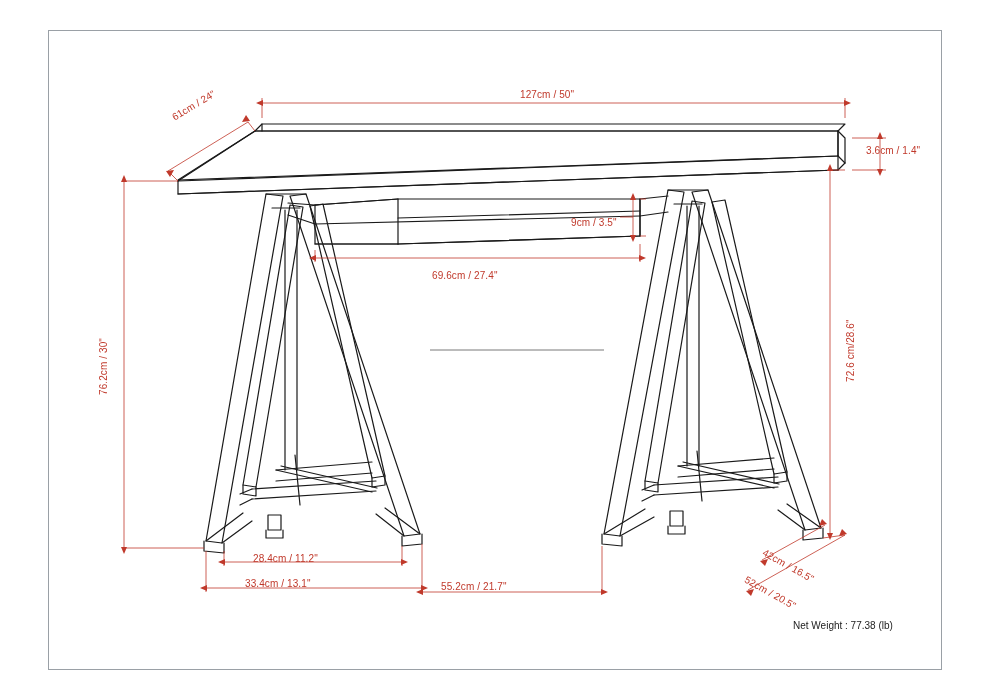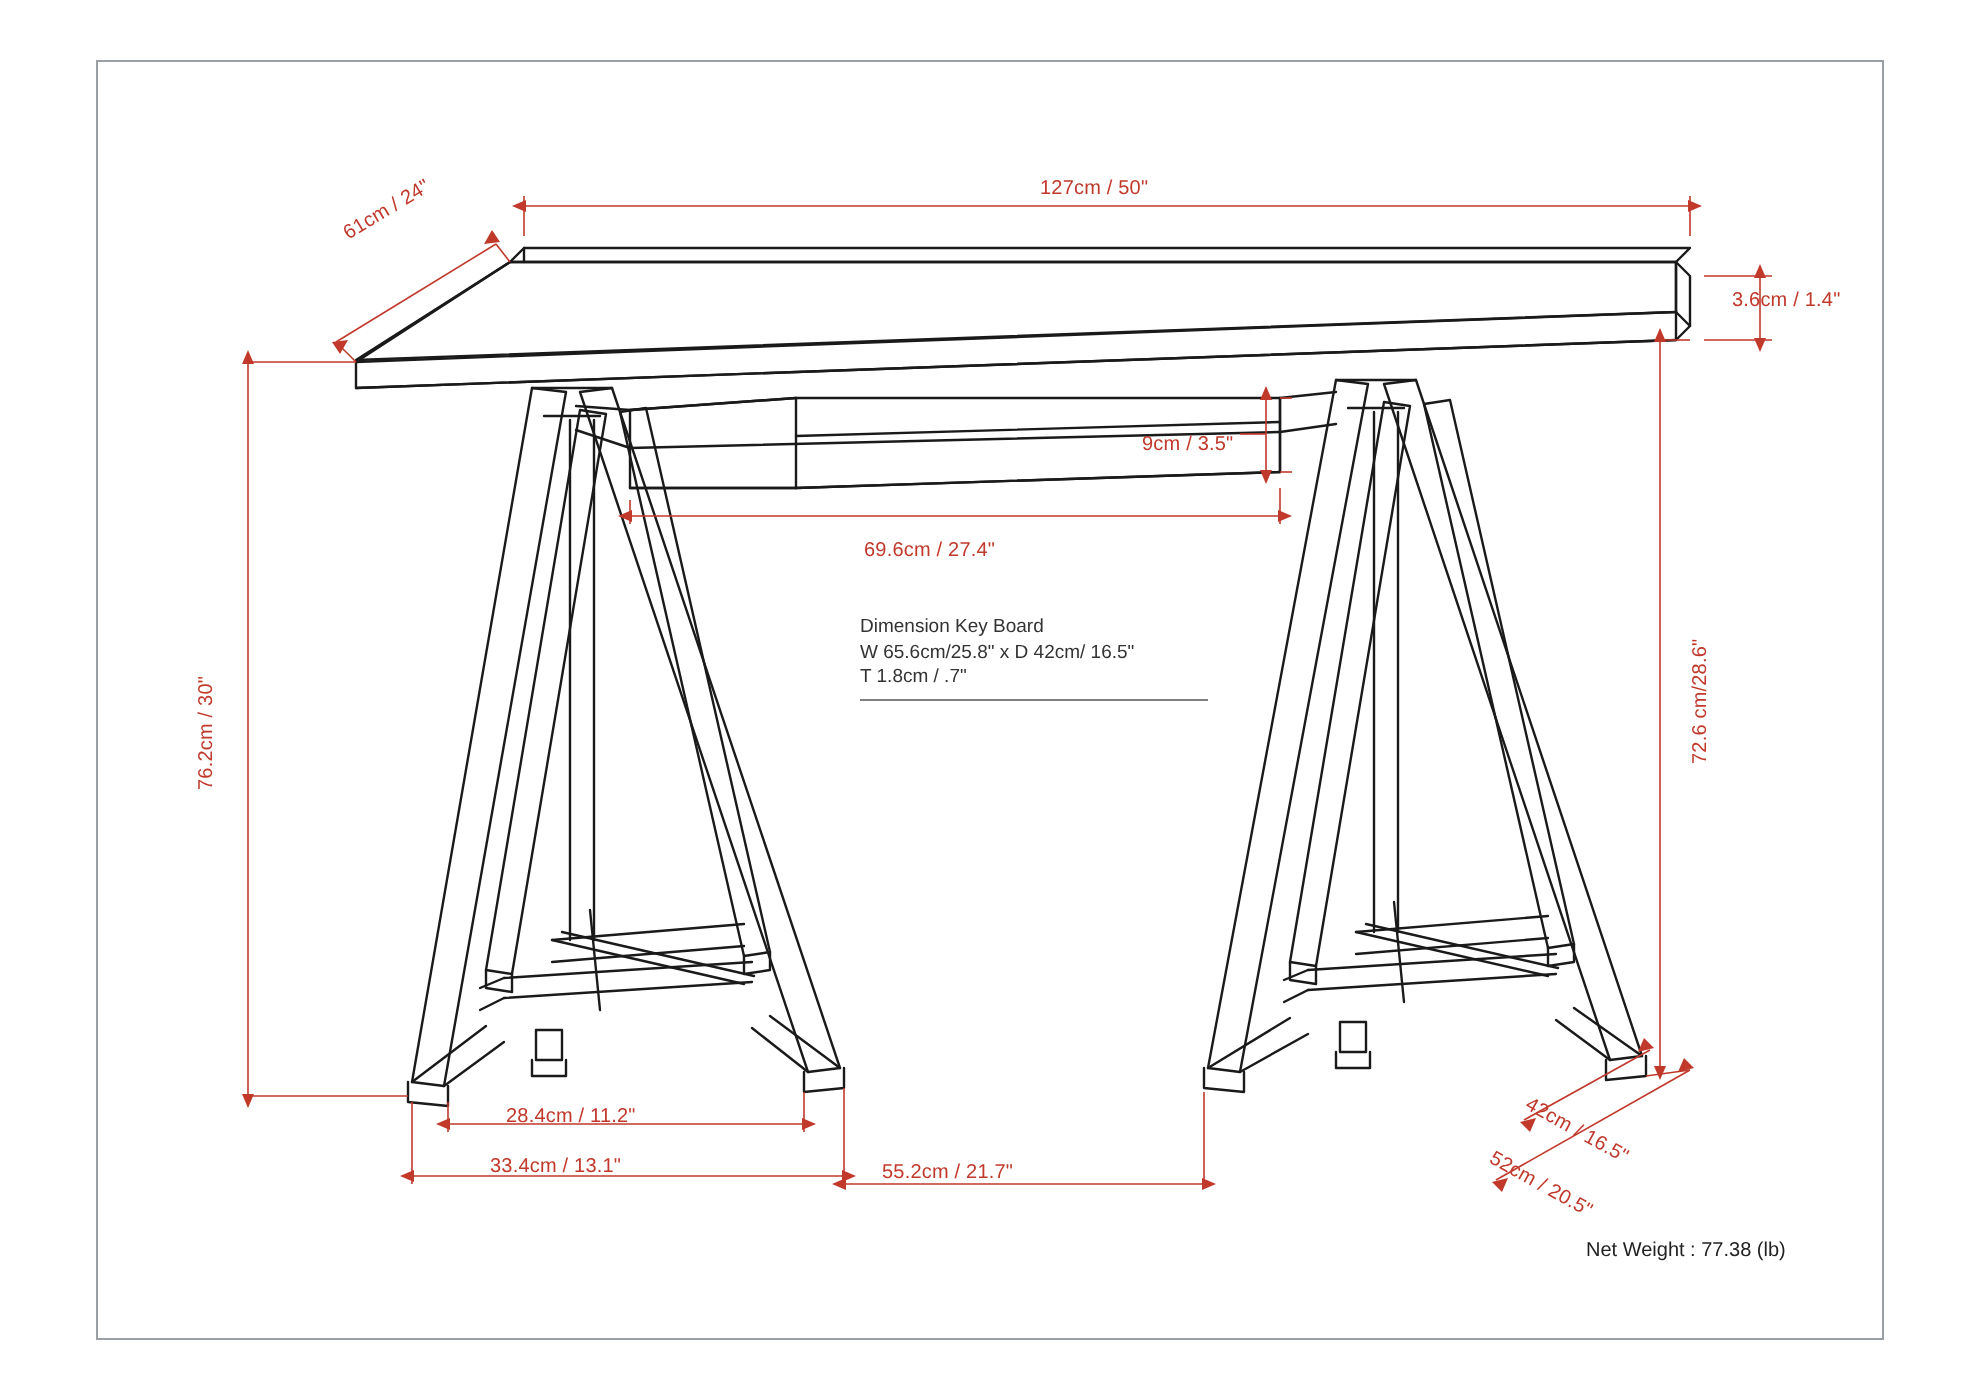--- a/index.html
+++ b/index.html
@@ -266,18 +266,15 @@
   <div class="dimlabel" style="left:441px; top:581px;">55.2cm / 21.7"</div>
 
   <div style="position:absolute; left:766px; top:547px;">
     <div class="dimlabel rot-42" style="left:0; top:0;">42cm / 16.5"</div>
   </div>
 
   <div style="position:absolute; left:748px; top:574px;">
     <div class="dimlabel rot-52" style="left:0; top:0;">52cm / 20.5"</div>
   </div>
 
-  <div class="notelabel" style="left:430px; top:308px;">Dimension Key Board
-W 65.6cm/25.8" x D 42cm/ 16.5"
-T 1.8cm / .7"</div>
 
   <div class="weightlabel" style="left:793px; top:620px;">Net Weight : 77.38 (lb)</div>
 </div>
 
 </body></html>

